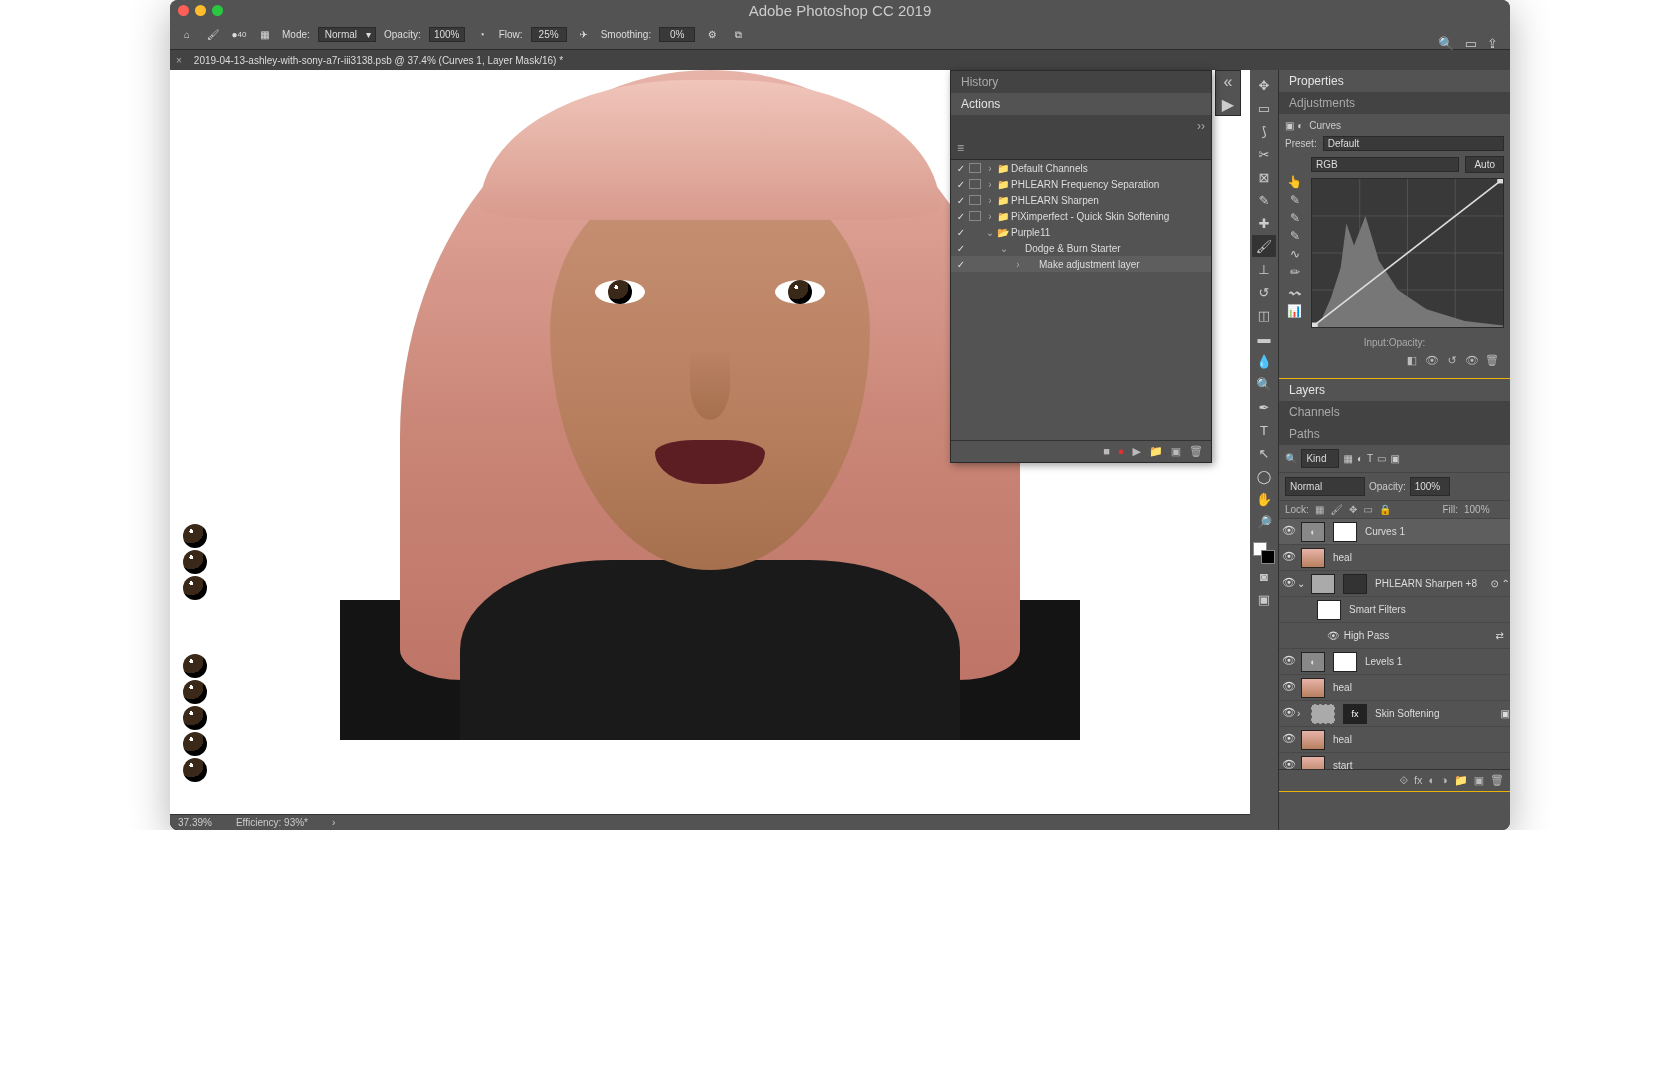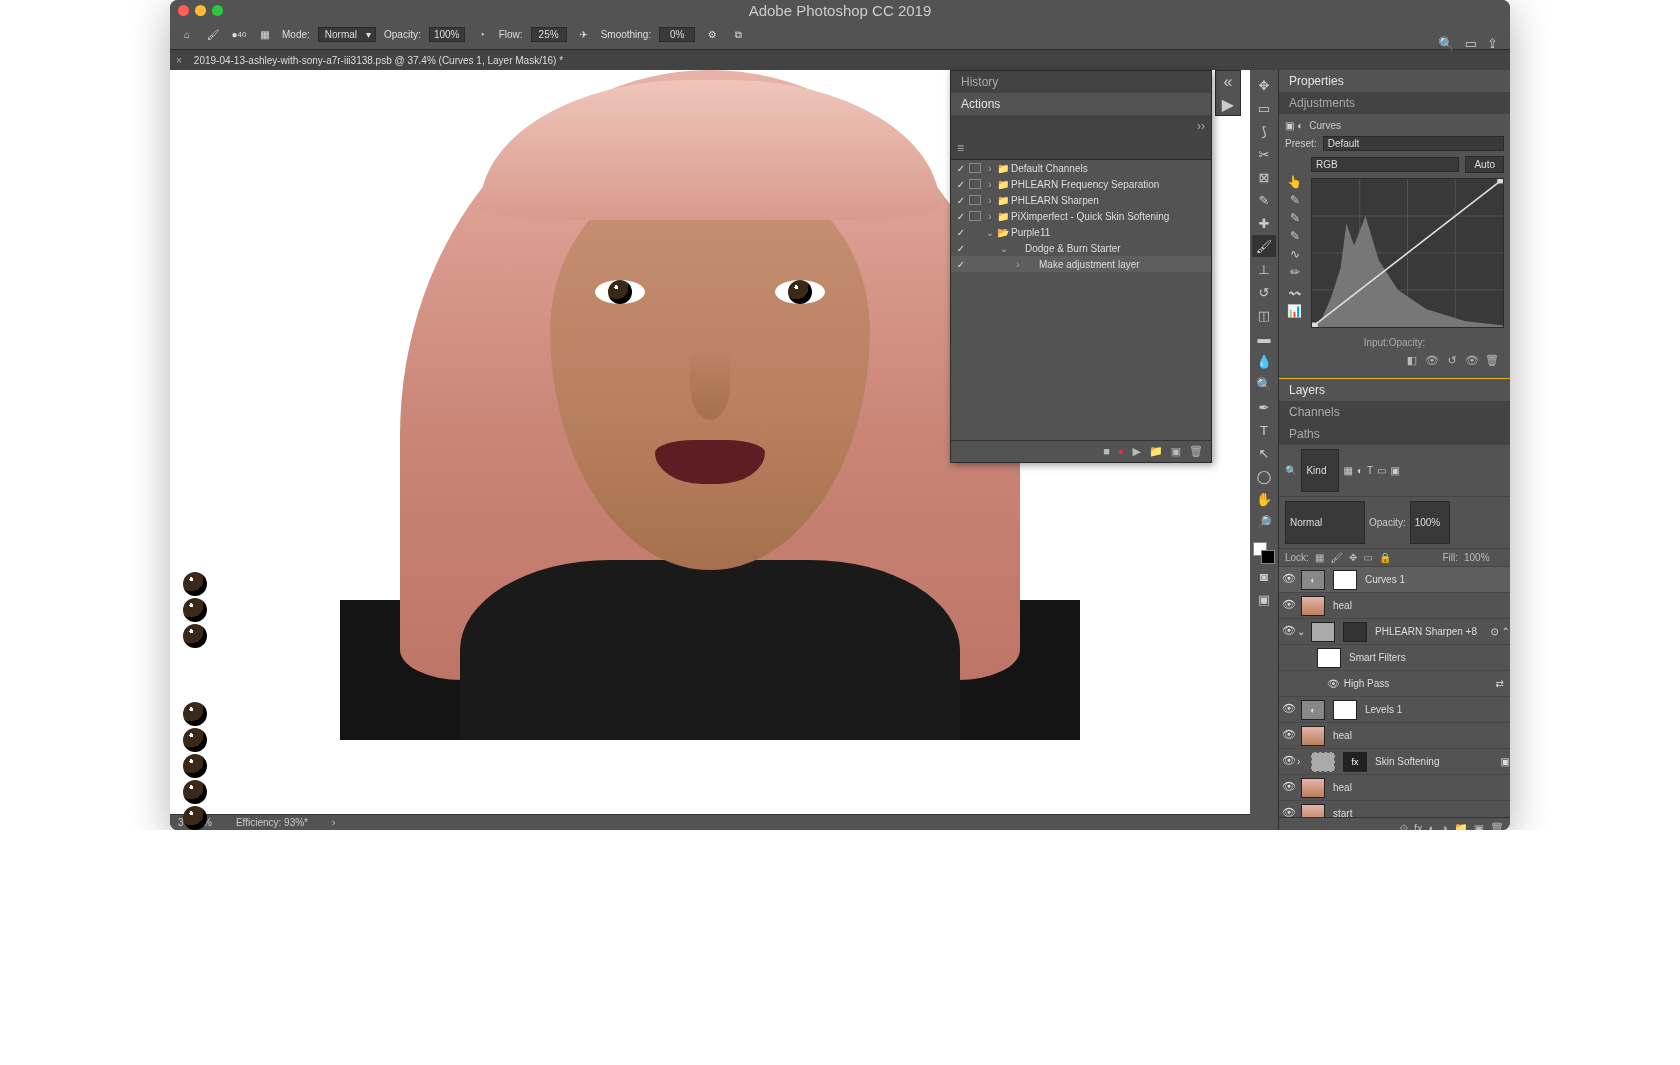--- a/index.html
+++ b/index.html
@@ -50,21 +50,21 @@
 .proprow .lbl { color:#ccc; }
 .proprow select, .proprow .dd { background:#393939; border:1px solid #2a2a2a; color:#ddd; font-size:10px; padding:1px 4px; flex:1; }
 .proprow .btn { background:#393939; border:1px solid #2a2a2a; color:#ddd; font-size:10px; padding:2px 8px; }
 .histogram { height:150px; background:#393939; border:1px solid #2a2a2a; margin:4px 0; position:relative; }
 .histogram svg { width:100%; height:100%; }
 .iogrp { display:flex; justify-content:center; font-size:10px; color:#aaa; }
 .iconrow { display:flex; justify-content:flex-end; gap:4px; padding:4px; }
 .iconrow span { width:16px; height:16px; display:flex; align-items:center; justify-content:center; color:#bbb; font-size:11px; }
 .layerpanel .pbody { padding:0; }
 .layerbar { display:flex; align-items:center; gap:4px; padding:4px 6px; font-size:10px; border-bottom:1px solid #444; }
-.layerbar .dd { background:#393939; border:1px solid #2a2a2a; color:#ddd; padding:15px 4px; }
+.layerbar .dd { background:#393939; border:1px solid #2a2a2a; color:#ddd; padding:3px 4px; }
 .lockbar { display:flex; align-items:center; gap:6px; padding:3px 6px; font-size:10px; border-bottom:1px solid #444; color:#bbb; }
 .layers { max-height:250px; overflow-y:auto; }
 .layer { display:flex; align-items:center; height:26px; font-size:10px; color:#ddd; border-bottom:1px solid #484848; padding-left:2px; }
 .layer.sel { background:#5e5e5e; }
 .layer .eye { position:static; width:16px; height:16px; background:none; border-radius:0; text-align:center; font-size:11px; }
 .layer .thumb { width:24px; height:20px; background:#fff; border:1px solid #222; margin:0 4px; }
 .layer .thumb.mask { background:#fff; }
 .layer .thumb.adj { background:#888; font-size:9px; text-align:center; line-height:18px; }
 .layer .nm { flex:1; padding-left:4px; }
 .layerfoot { display:flex; justify-content:flex-end; gap:6px; padding:4px 6px; border-top:1px solid #333; }

